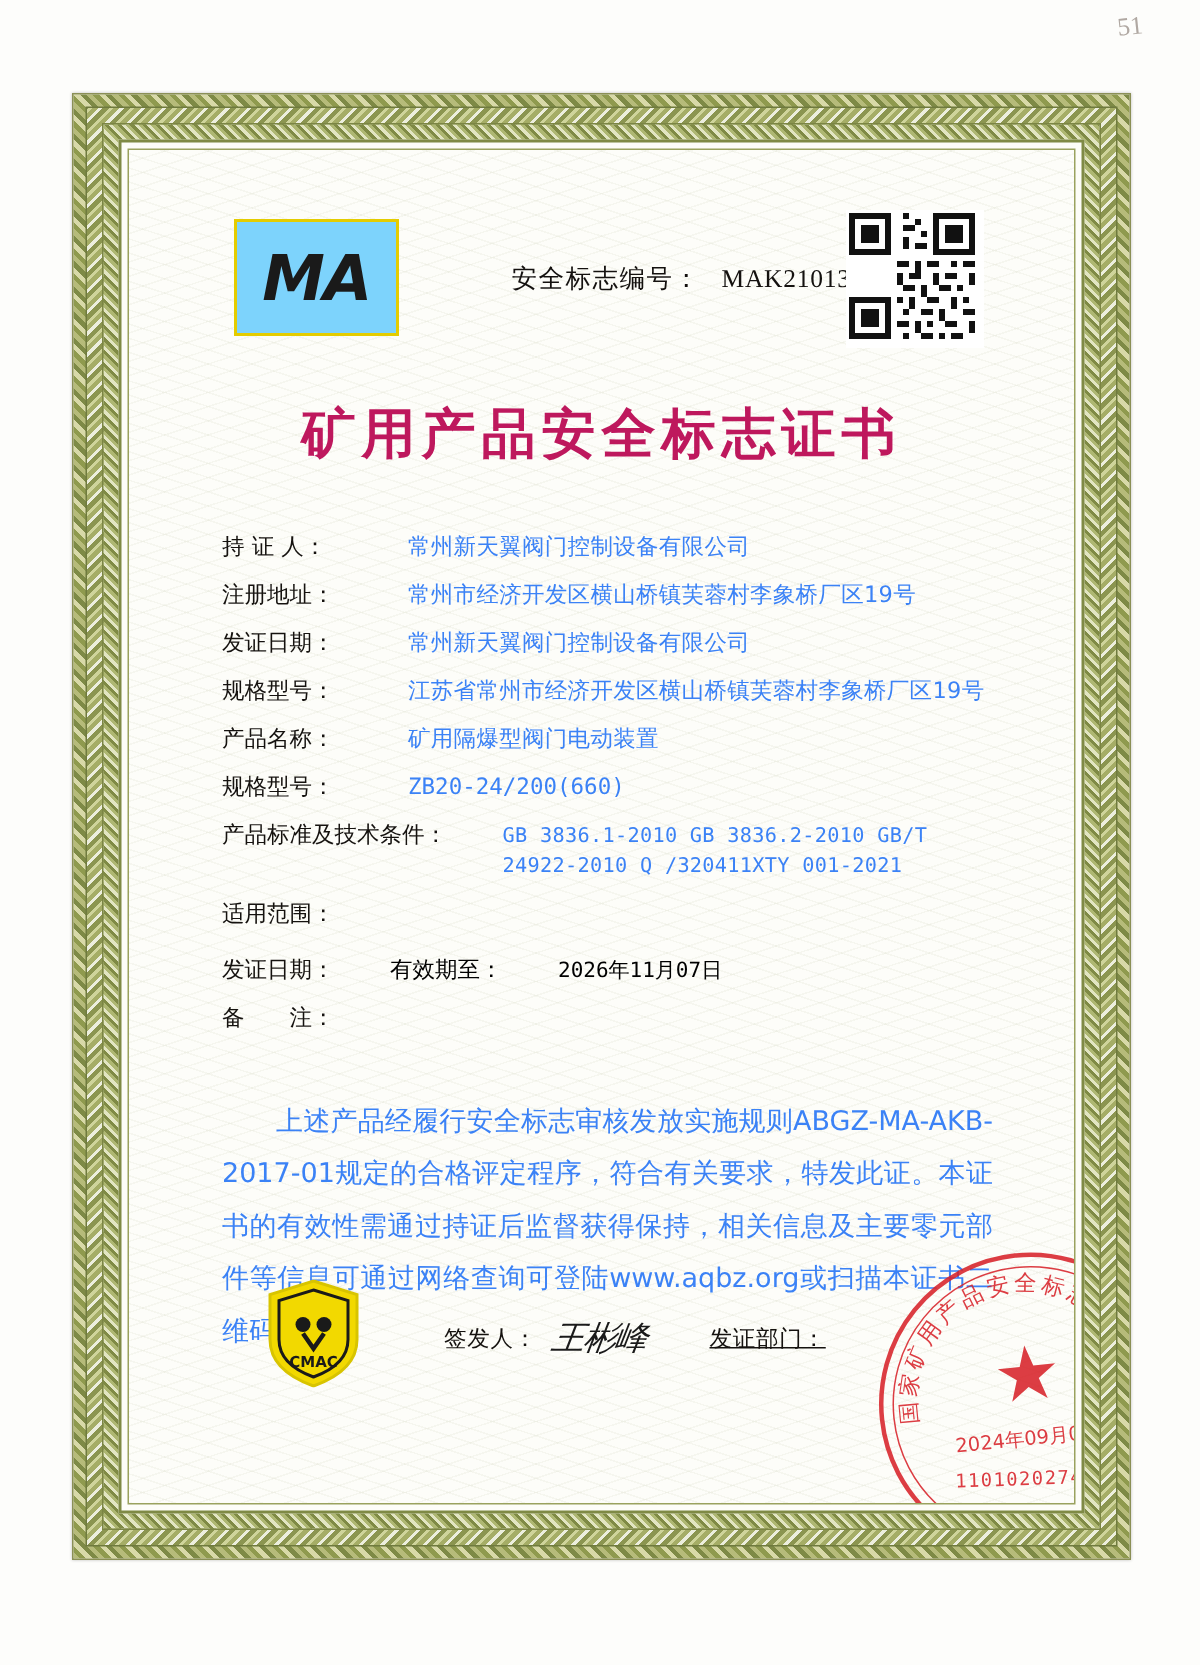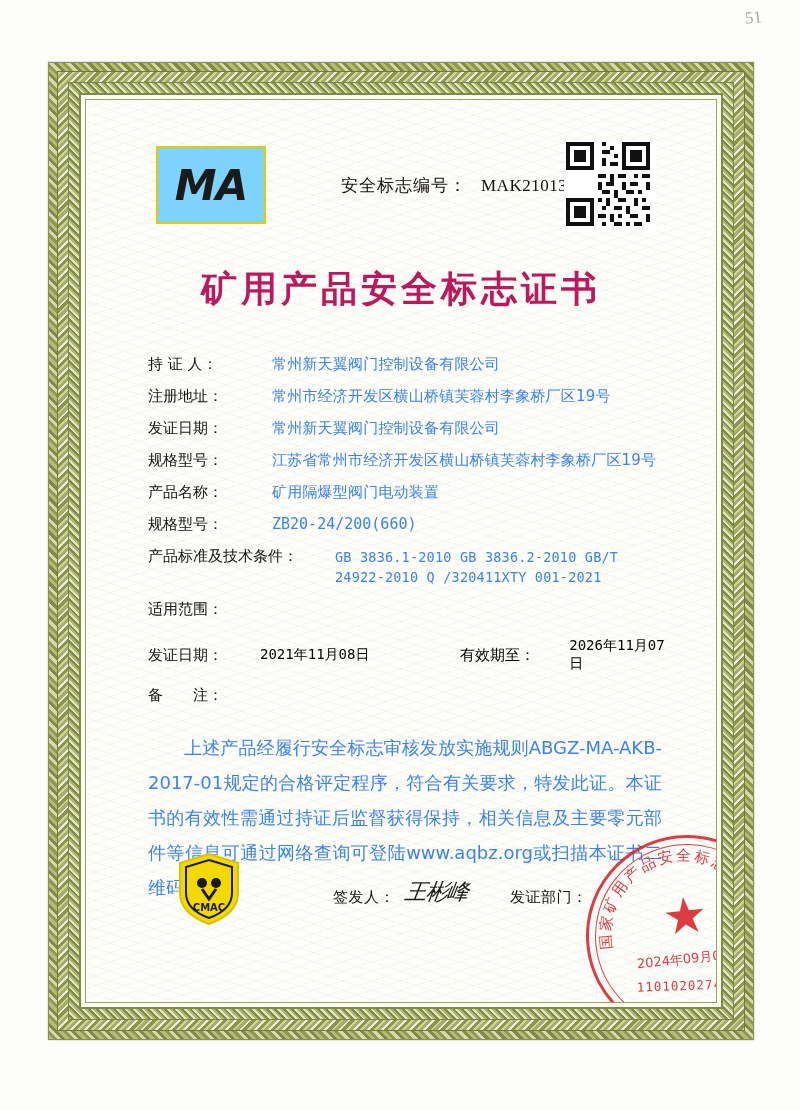--- a/index.html
+++ b/index.html
@@ -270,39 +270,39 @@
     width: 62px;
     height: 72px;
   }
   .cmac-badge svg { display: block; }
 
   .signer-block {
     position: absolute;
     left: 210px;
     top: 32px;
     display: flex;
-    align-items: flex-end;
+    align-items: center;
     font-family: "DejaVu Sans", sans-serif;
     font-size: 15px;
     color: #15120f;
-    margin-left: 37px;
   }
   .signer-label { letter-spacing: 0.5px; }
   .signature {
     margin-left: 10px;
     font-family: "Liberation Serif", serif;
     font-size: 22px;
     font-style: italic;
     color: #1a1a1a;
     transform: skewX(-8deg);
     letter-spacing: -1px;
   }
   .dept-label {
     margin-left: 42px;
     letter-spacing: 0.5px;
+    text-decoration: underline;
   }
 
   
   .seal {
     position: absolute;
     left: 500px;
     top: -10px;
     width: 196px;
     height: 196px;
     border-radius: 50%;
@@ -478,21 +478,20 @@
           <div class="field-value std">GB 3836.1-2010 GB 3836.2-2010 GB/T 24922-2010 Q
 /320411XTY 001-2021</div>
         </div>
 
         <div class="field-row">
           <div class="field-label">适用范围：</div>
         </div>
 
         <div class="date-row">
           <div class="field-label">发证日期：</div>
-          <div class="d-value">2021年11月08日</div>
           <div class="field-label2">有效期至：</div>
           <div class="d-value2">2026年11月07日</div>
         </div>
 
         <div class="field-row">
           <div class="field-label">备　　注：</div>
           <div class="field-value"></div>
         </div>
 
       </div>

